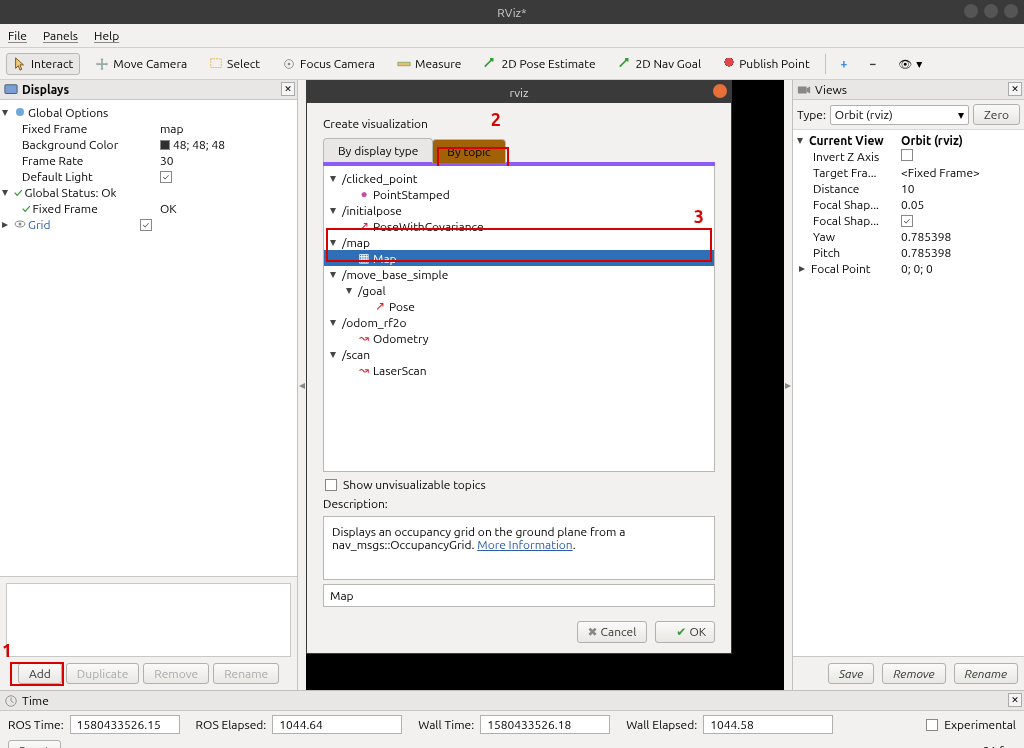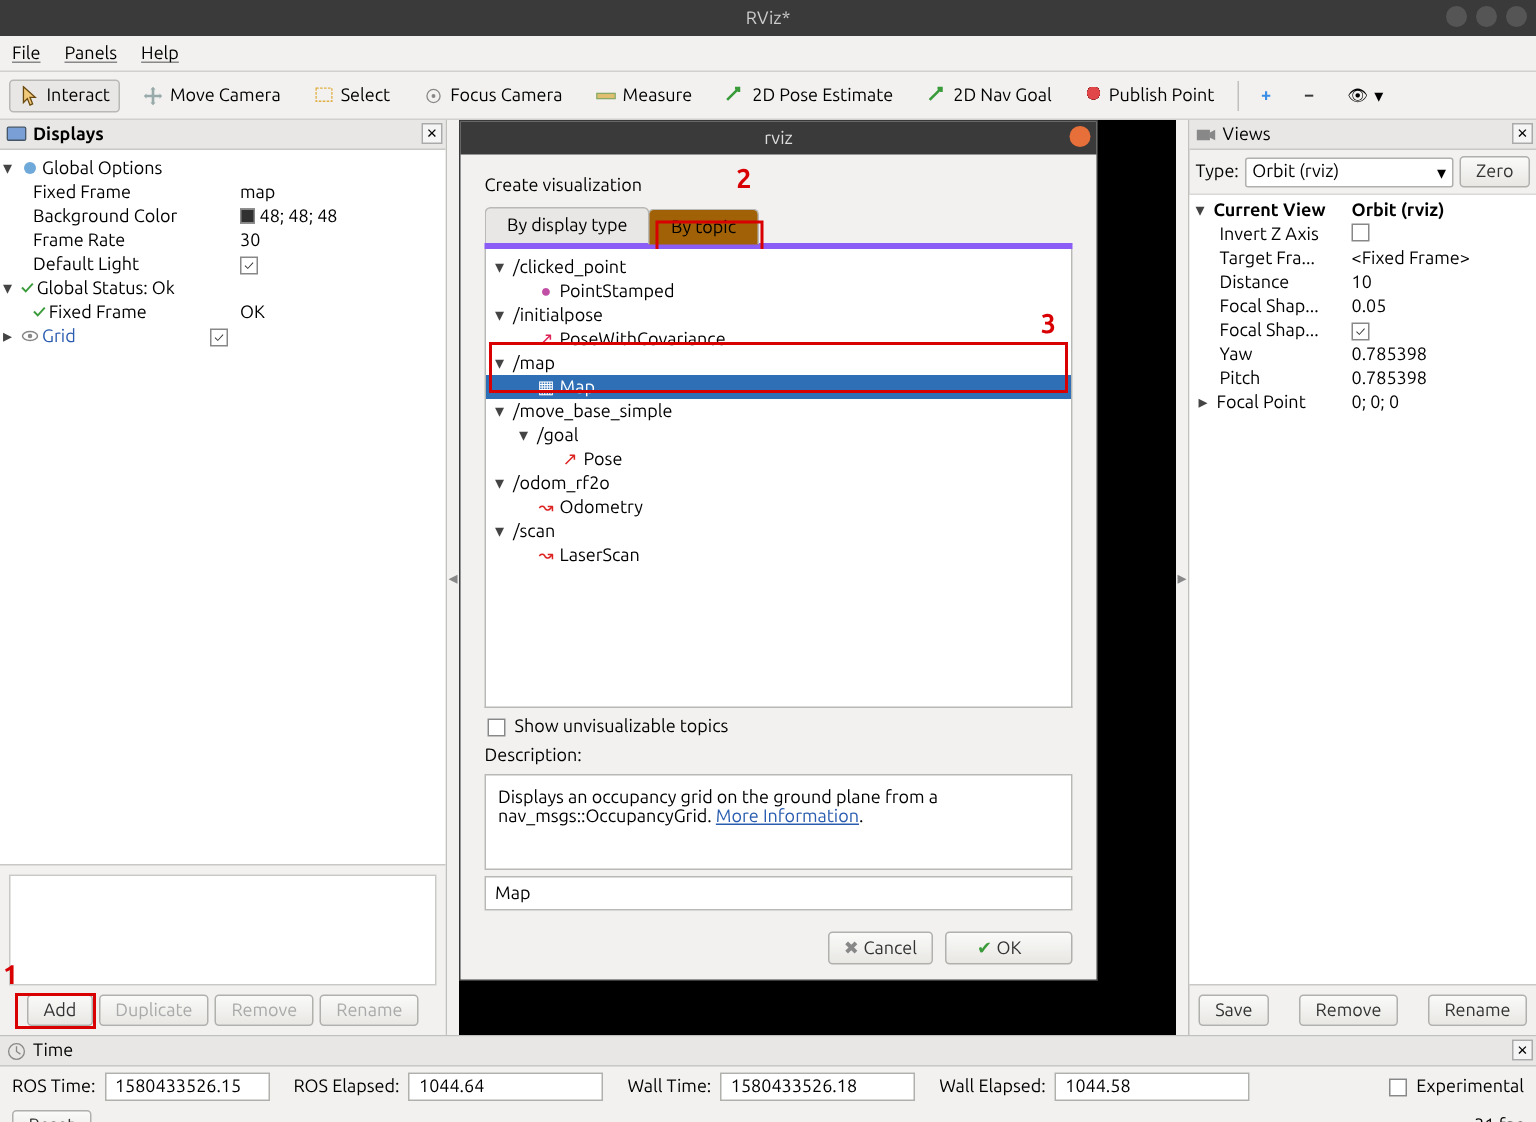--- a/index.html
+++ b/index.html
@@ -52,21 +52,21 @@
   .link { color: #2a5db0; text-decoration: underline; }
   .input-line { width: 100%; border: 1px solid #b8b8b5; padding: 4px 6px; background: #fff; margin-top: 4px; }
   .dlg-btns { display: flex; justify-content: flex-end; gap: 8px; margin-top: 14px; }
   .right-panel { width: 232px; background: #f2f1f0; display: flex; flex-direction: column; border-left: 1px solid #c0c0bd; }
   .views-body { flex: 1; background: #fff; padding: 2px 0; }
   .views-row { display: flex; height: 16px; align-items: center; }
   .views-row .vk { width: 108px; padding-left: 4px; display: inline-flex; align-items: center; gap: 2px; }
   .views-row .vv { flex: 1; }
   .type-row { display: flex; align-items: center; gap: 4px; padding: 4px; border-bottom: 1px solid #d8d8d5; }
   .combo { flex: 1; border: 1px solid #b0b0ad; background: #fff; padding: 2px 4px; display: flex; justify-content: space-between; align-items: center; border-radius: 2px; }
-  .right-bottom { padding: 6px; display: flex; gap: 20px; justify-content: flex-end; border-top: 1px solid #c8c8c5; }
+  .right-bottom { padding: 6px; display: flex; gap: 8px; justify-content: flex-end; border-top: 1px solid #c8c8c5; font-style: italic; }
   .time-panel { background: #f2f1f0; border-top: 1px solid #c0c0bd; }
   .time-row1 { display: flex; align-items: center; gap: 6px; padding: 4px 8px; }
   .time-field { border: 1px solid #b0b0ad; background: #fff; padding: 2px 6px; }
   .time-row2 { display: flex; align-items: center; justify-content: space-between; padding: 2px 8px 6px 8px; }
   svg.ico { width: 14px; height: 14px; }
   .pin-ico { display: inline-block; width: 12px; height: 12px; background: radial-gradient(circle at 6px 4px,#e1464a 40%,#8a1d20 45%,transparent 46%); position:relative; }
   .plus-ico::before { content: "+"; color: #3a8ee6; font-weight: bold; }
   .minus-ico::before { content: "−"; color: #3a3a3a; font-weight: bold; }
   .eye-ico::before { content: "👁"; font-size: 11px; }
   .icon-small { width: 12px; height: 12px; display: inline-block; }
@@ -304,21 +304,21 @@
 
         <div>Description:</div>
         <div class="desc-box">
           <span>Displays an occupancy grid on the ground plane from a nav_msgs::OccupancyGrid. </span><span class="link">More Information</span>.
         </div>
 
         <input class="input-line" value="Map" style="">
 
         <div class="dlg-btns">
           <div class="btn"><span style="color:#888;margin-right:3px;">✖</span><span>Cancel</span></div>
-          <div class="btn" style="padding-left:20px;padding-right:33px;"><span style="color:#3a9b3a;margin-right:3px;">✔</span><span>OK</span></div>
+          <div class="btn" style="padding-left:20px;padding-right:8px;"><span style="color:#3a9b3a;margin-right:3px;">✔</span><span>OK</span></div>
         </div>
       </div>
     </div>
   </div>
 
   <div class="side-splitter">▸</div>
 
   <div class="right-panel">
     <div class="panel-header">
       <svg class="ico" viewBox="0 0 16 16">

